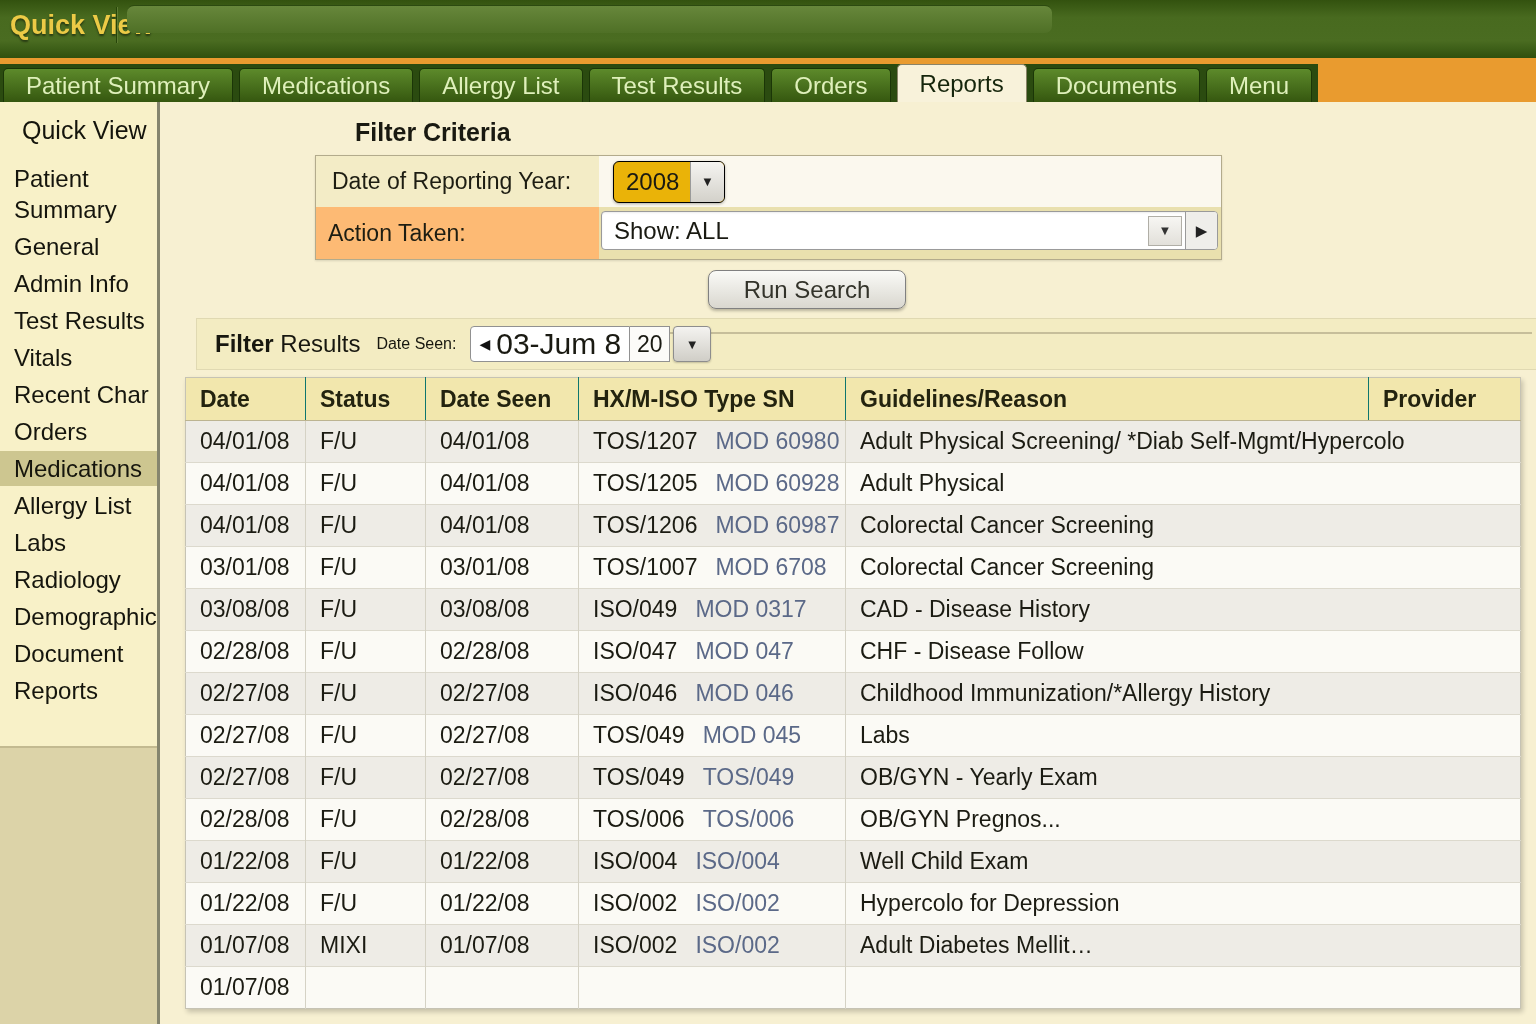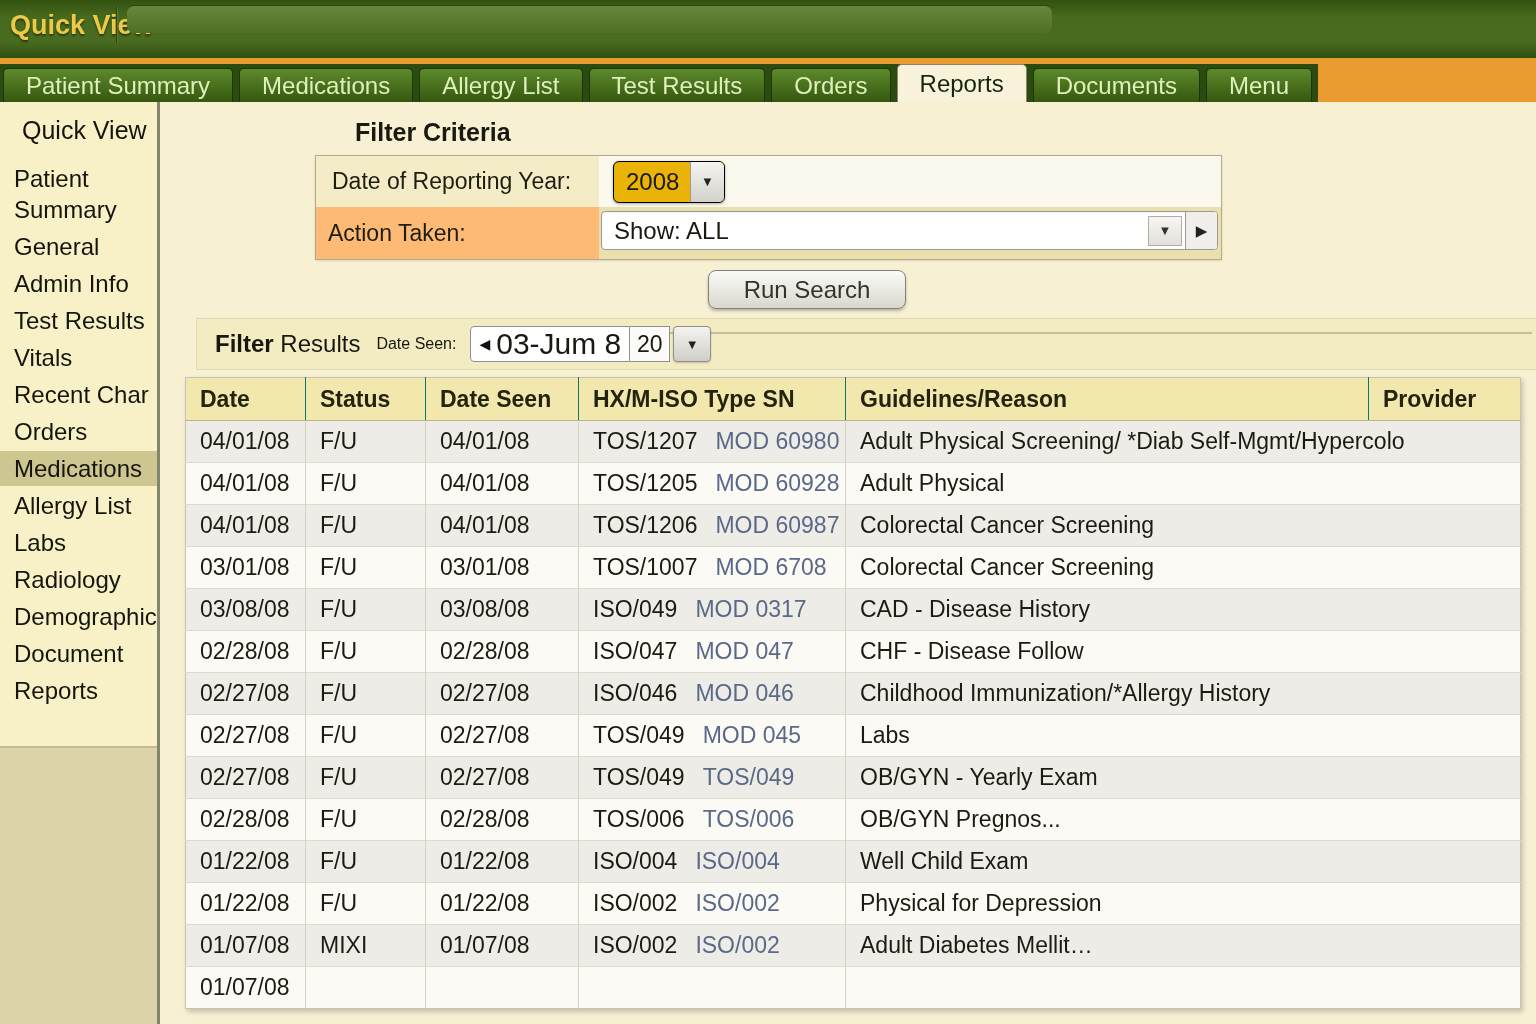--- a/index.html
+++ b/index.html
@@ -315,21 +315,21 @@
               <td class="col-status">F/U</td>
               <td class="col-dateseen">01/22/08</td>
               <td class="col-hx"><span class="hx-code">ISO/004</span><span class="hx-mod">ISO/004</span></td>
               <td class="col-guidelines" colspan="2">Well Child Exam</td>
             </tr>
             <tr class="even">
               <td class="col-date">01/22/08</td>
               <td class="col-status">F/U</td>
               <td class="col-dateseen">01/22/08</td>
               <td class="col-hx"><span class="hx-code">ISO/002</span><span class="hx-mod">ISO/002</span></td>
-              <td class="col-guidelines" colspan="2">Physical for Depression</td>
+              <td class="col-guidelines" colspan="2">Hypercolo for Depression</td>
             </tr>
             <tr class="odd">
               <td class="col-date">01/07/08</td>
               <td class="col-status">MIXI</td>
               <td class="col-dateseen">01/07/08</td>
               <td class="col-hx"><span class="hx-code">ISO/002</span><span class="hx-mod">ISO/002</span></td>
               <td class="col-guidelines" colspan="2">Adult Diabetes Mellit…</td>
             </tr>
             <tr class="even">
               <td class="col-date">01/07/08</td>

